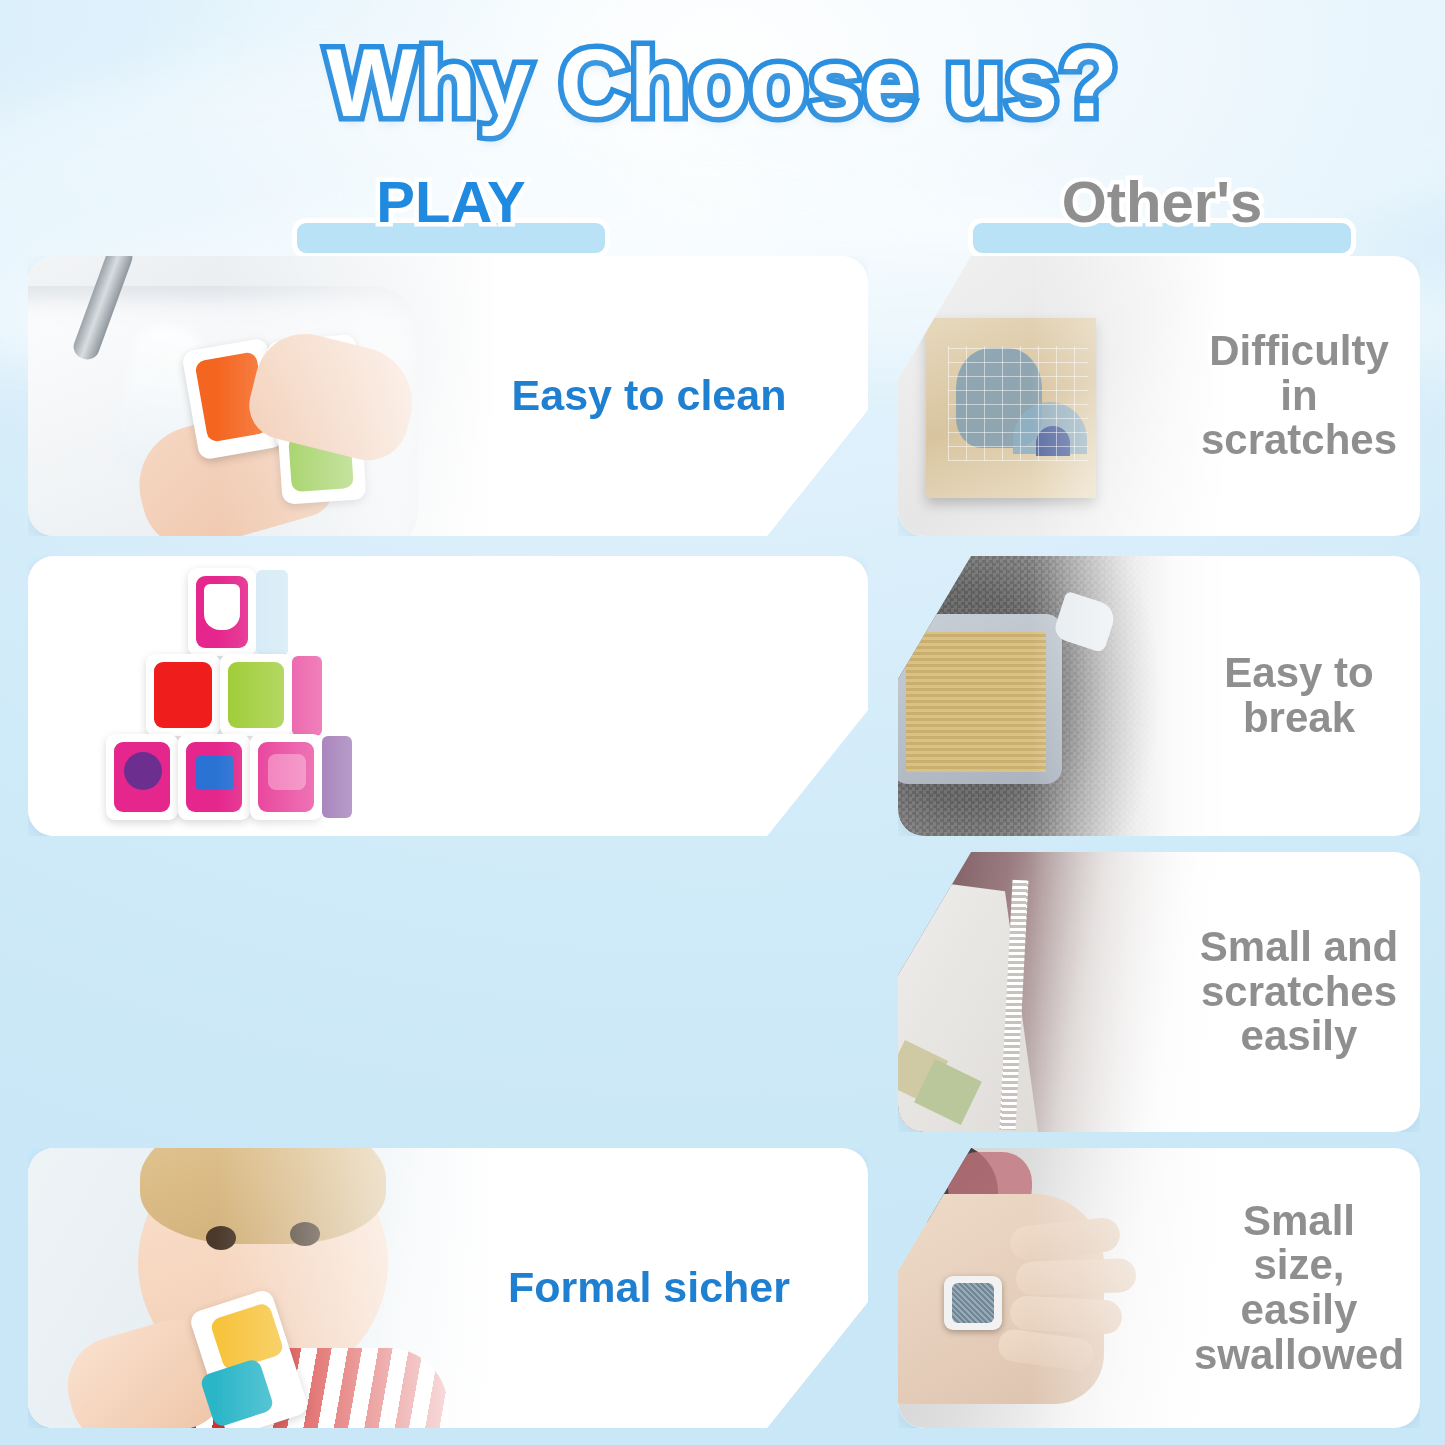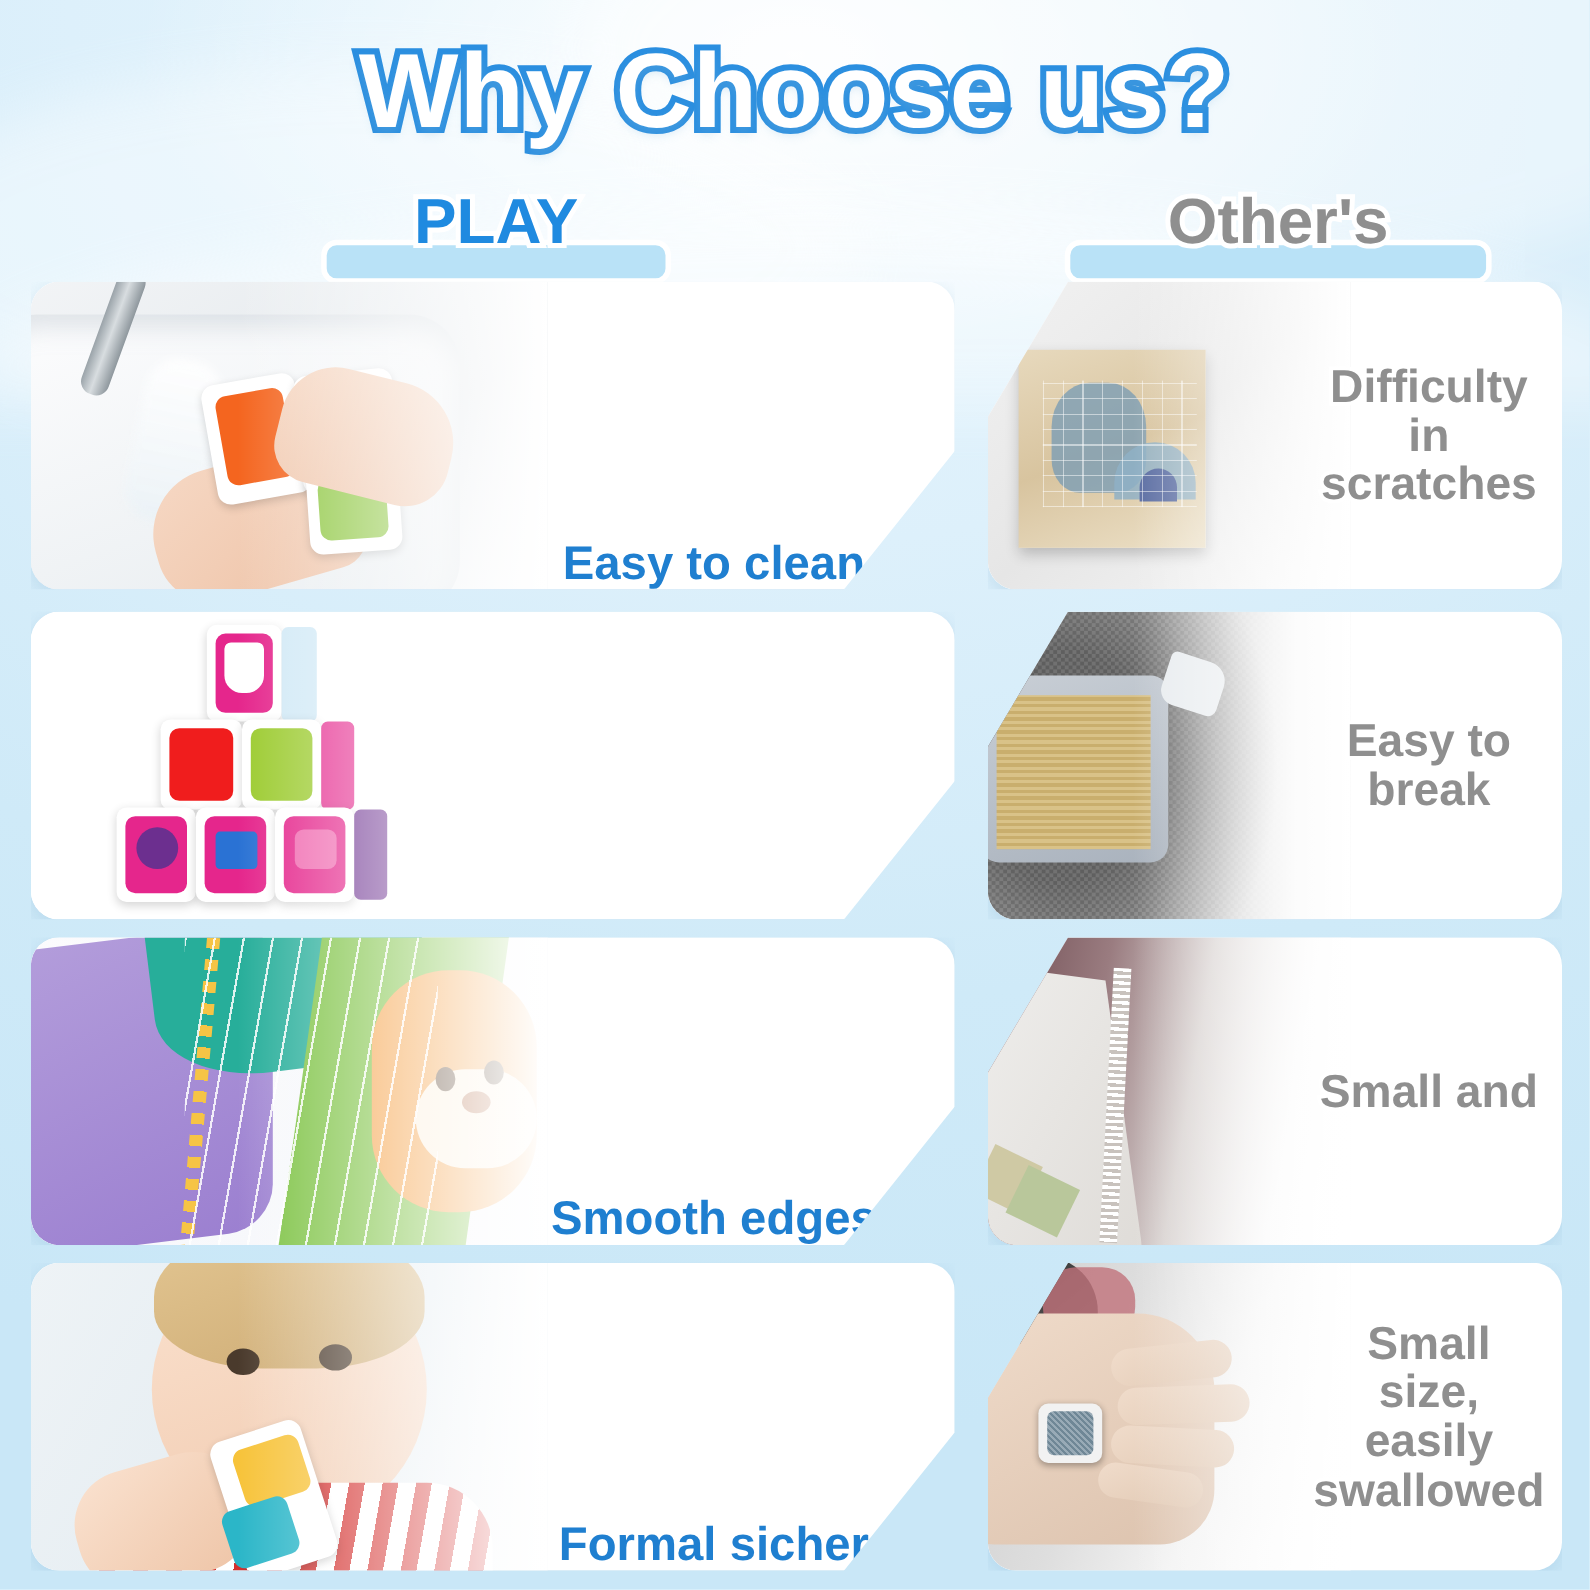--- a/index.html
+++ b/index.html
@@ -89,21 +89,21 @@
   
   .photo:after{
     content:"";position:absolute;inset:0;
     background:linear-gradient(90deg, rgba(255,255,255,0) 40%, rgba(255,255,255,.55) 72%, #ffffff 100%);
   }
 
   .caption{
     position:absolute;top:0;bottom:0;display:flex;align-items:center;
     font-weight:bold;line-height:1.06;
   }
-  .card.left .caption{left:430px;right:28px;justify-content:center;align-items:flex-end;}
+  .card.left .caption{left:430px;right:28px;justify-content:center;}
   .card.right .caption{left:300px;right:20px;justify-content:center;text-align:center;}
   .caption span{display:block;}
   .card.left .caption{font-size:43px;color:#1f7fd0;}
   .card.right .caption{
     font-size:42px;color:#8f8f8f;
     -webkit-text-stroke:7px #ffffff;paint-order:stroke fill;
   }
   .card.left .caption{ -webkit-text-stroke:0; }
 
   
@@ -332,55 +332,35 @@
           <div>
             <span>Easy to break</span>
             <span></span>
           </div>
         </div>
       </div>
     </div>
   </div>
 
   <div class="row r3">
-    <div class="card left">
-      <div class="cardinner">
-        <div class="photo">
-          <div class="ph lion">
-            <div class="faceL"></div>
-            <div class="teal"></div>
-            <div class="dots"></div>
-            <div class="green"></div>
-            <div class="orange"></div>
-            <div class="muzzle"></div>
-            <div class="eye" style="left:368px;top:118px;"></div>
-            <div class="eye" style="left:412px;top:112px;"></div>
-            <div class="nose"></div>
-            <div class="strings"></div>
-          </div>
-        </div>
-        <div class="caption">
-          <span>Smooth edges</span>
-        </div>
-      </div>
-    </div>
 
     <div class="card right">
       <div class="cardinner">
         <div class="photo">
           <div class="ph burr">
             <div class="plank"></div>
             <div class="edge"></div>
             <div class="tagA"></div>
             <div class="tagB"></div>
           </div>
         </div>
         <div class="caption">
           <div>
             <span>Small and</span>
+            <span>scratches easily</span>
           </div>
         </div>
       </div>
     </div>
   </div>
 
   <div class="row r4">
     <div class="card left">
       <div class="cardinner">
         <div class="photo">

